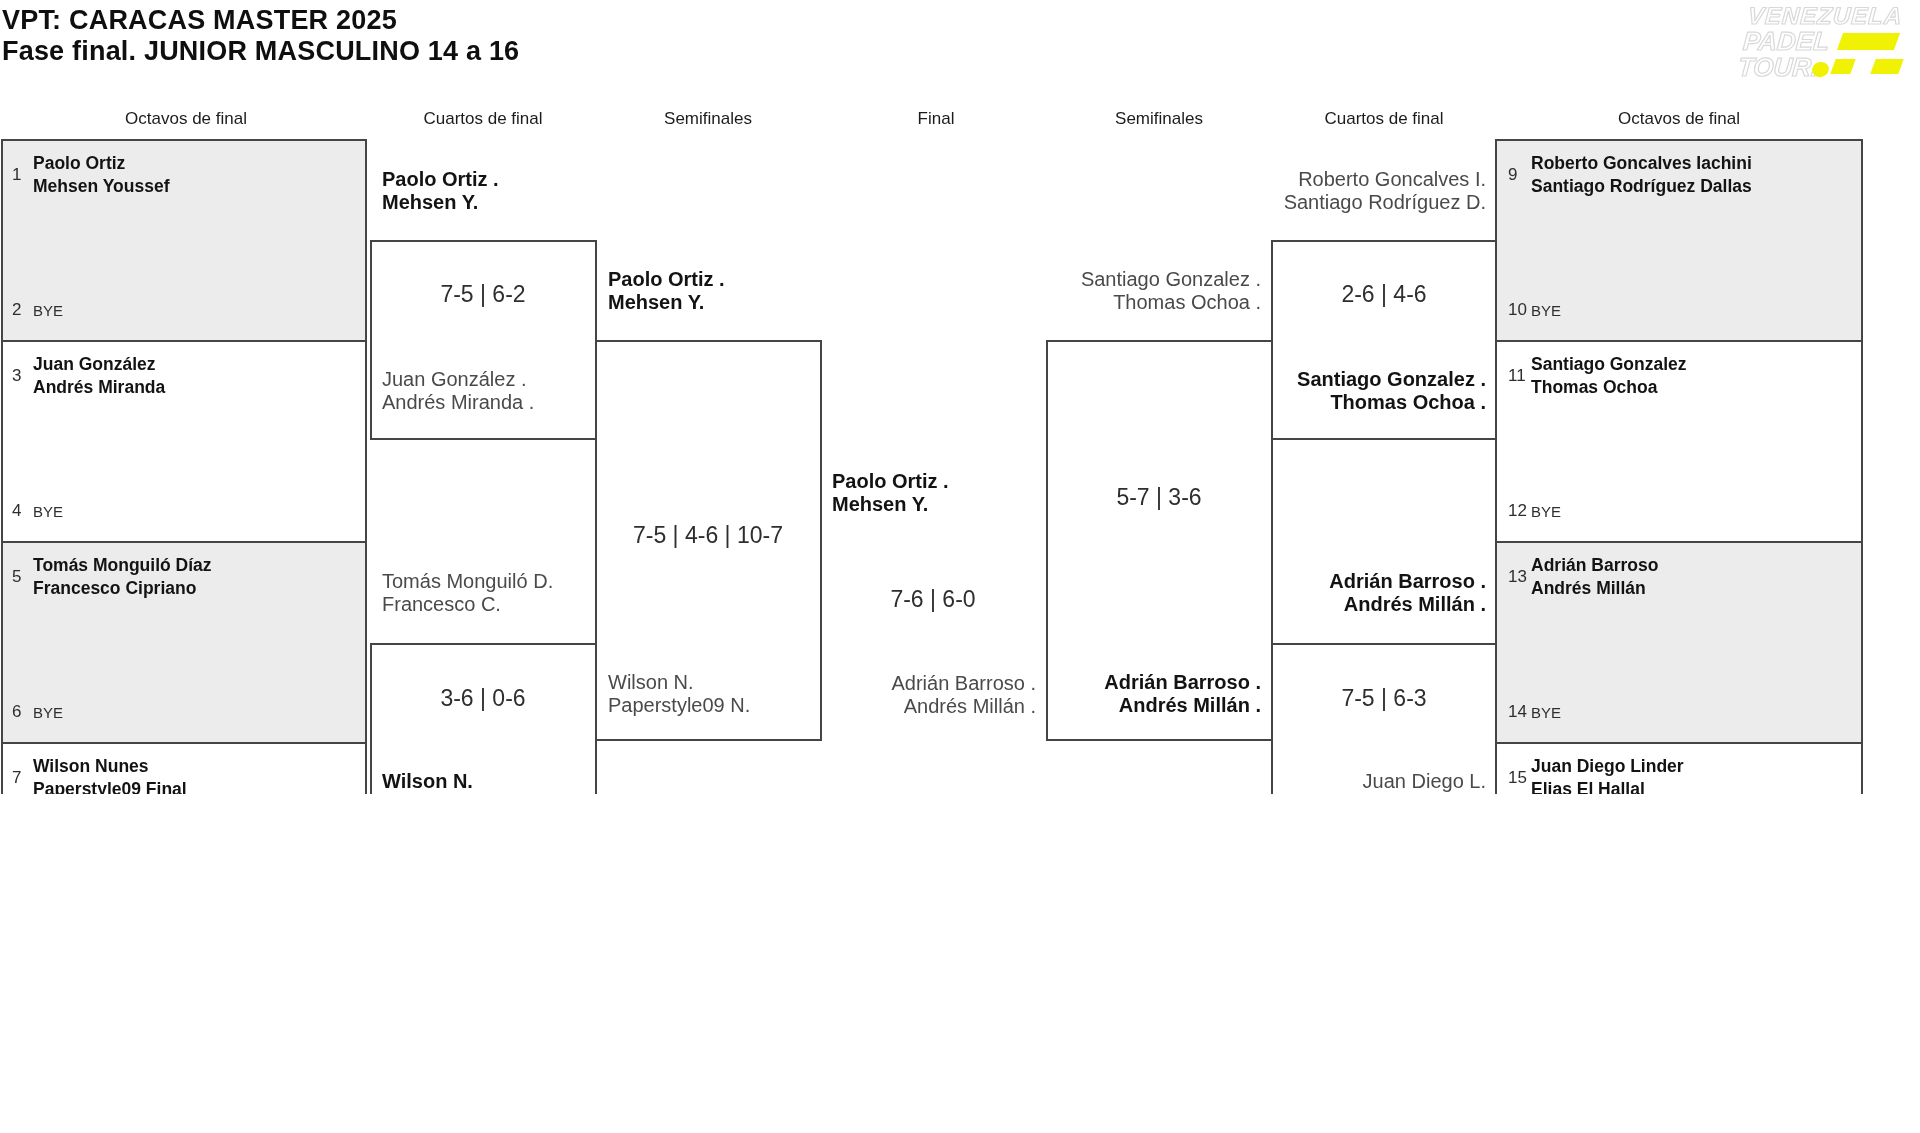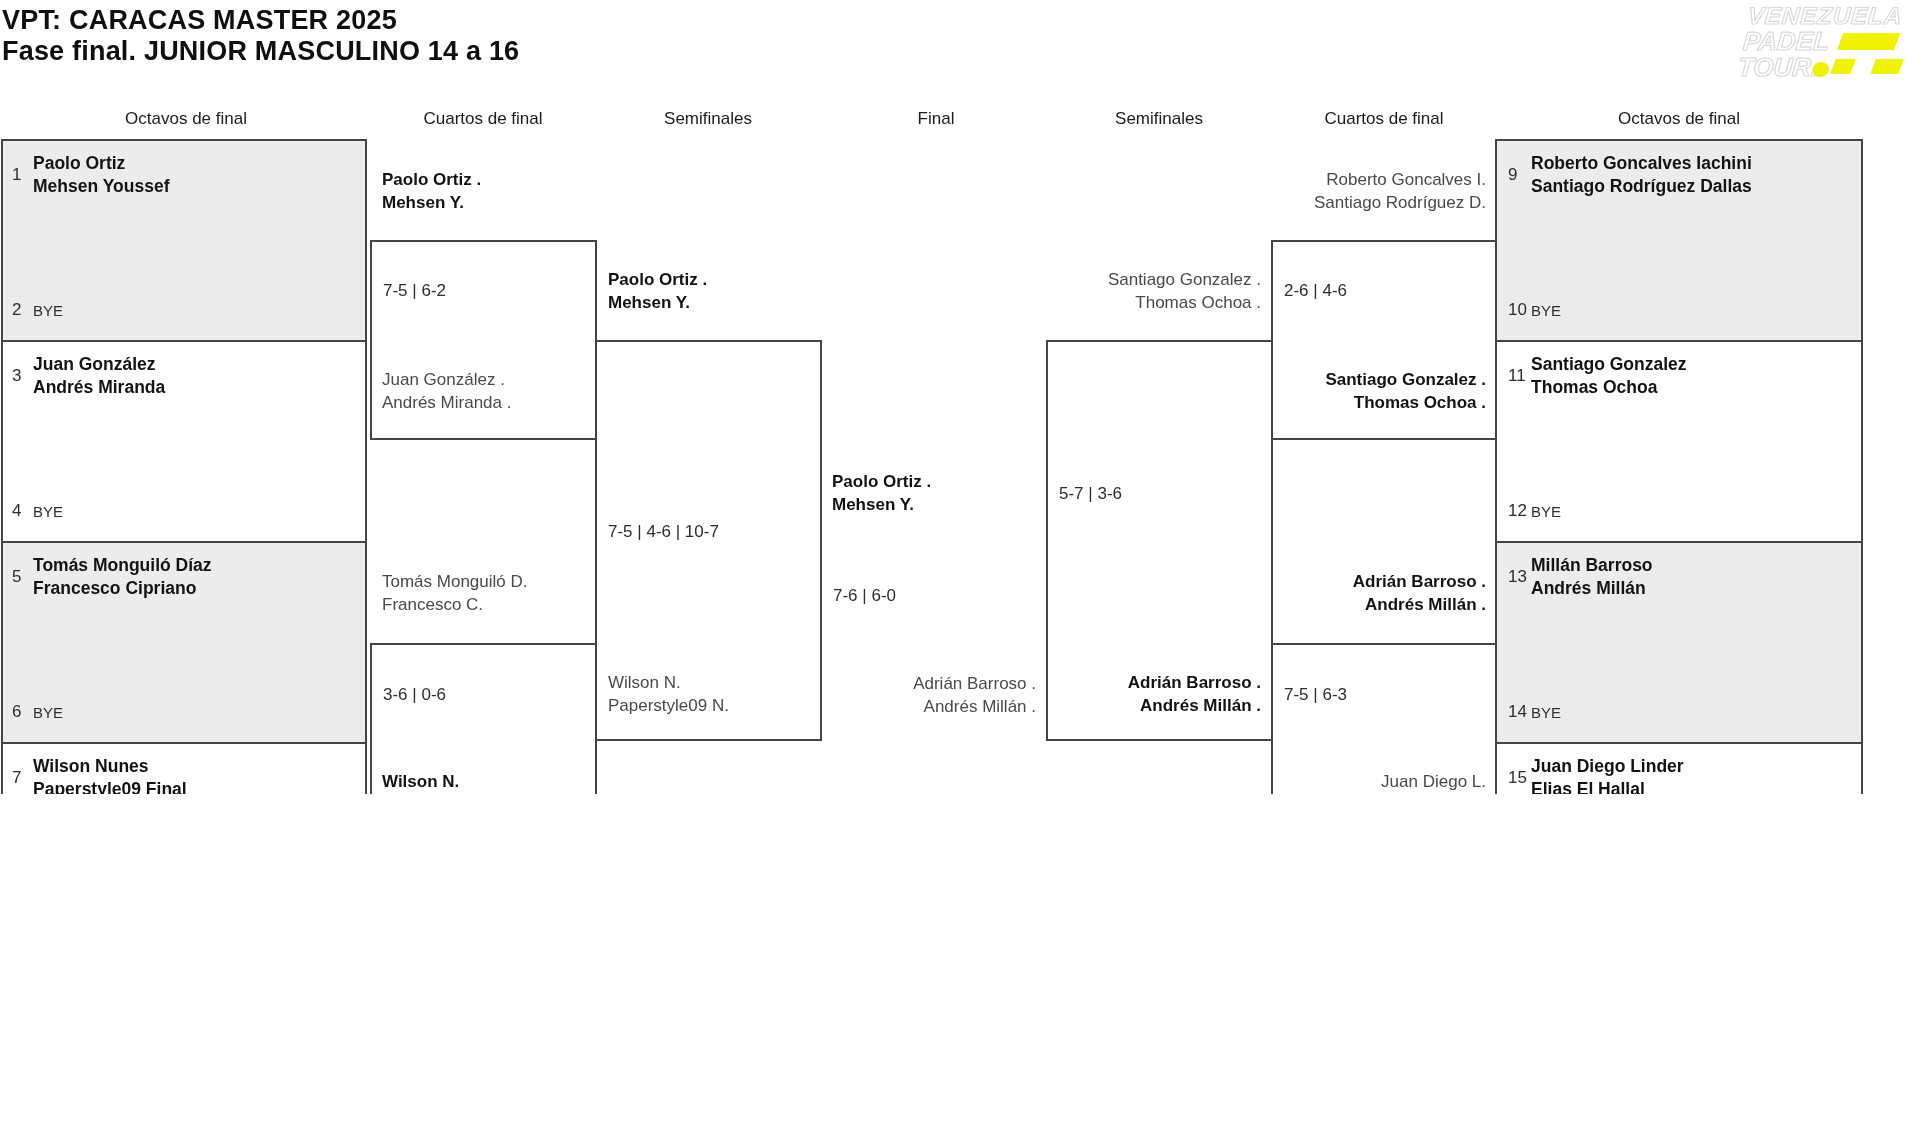--- a/index.html
+++ b/index.html
@@ -39,24 +39,24 @@
   .slot-top{display:flex;align-items:center;margin-top:11px;}
   .slot-bye{position:absolute;left:0;bottom:20px;display:flex;align-items:center;}
   .seed{font-size:17px;color:var(--muted-text);flex:0 0 auto;}
   .oct-left .seed{padding-left:9px;width:30px;}
   .oct-right .seed{padding-left:11px;width:34px;}
   .names{font-size:17.5px;line-height:23px;font-weight:700;color:var(--primary-text);}
   .bye{font-size:15px;color:var(--muted-text);}
 
   .draw-box{position:absolute;border:2px solid var(--box-border);background:transparent;}
 
-  .team{position:absolute;font-size:17px;line-height:23px;color:var(--loser-text);white-space:nowrap;}
+  .team{position:absolute;font-size:20px;line-height:23px;color:var(--loser-text);white-space:nowrap;}
   .team.winner{font-weight:700;color:var(--primary-text);}
   .team.right-al{text-align:right;}
-  .score{position:absolute;width:200px;font-size:17px;color:var(--muted-text);}
+  .score{position:absolute;width:200px;text-align:center;font-size:23px;color:var(--muted-text);}
 </style>
 </head>
 <body>
 
 <div id="page">
 
   <div class="title-block">
     <div class="title-line">VPT: CARACAS MASTER 2025</div>
     <div class="title-line">Fase final. JUNIOR MASCULINO 14 a 16</div>
   </div>
@@ -155,21 +155,21 @@
     </div>
     <div class="slot-bye">
       <div class="seed">12</div>
       <div class="bye">BYE</div>
     </div>
   </div>
   <div class="oct-box oct-right shaded" style="left:1495px;top:541px;width:368px;height:203px;">
     <div class="slot-top">
       <div class="seed">13</div>
       <div class="names">
-        <div>Millán Barroso</div>
+        <div>Adrián Barroso</div>
         <div>Andrés Millán</div>
       </div>
     </div>
     <div class="slot-bye">
       <div class="seed">14</div>
       <div class="bye">BYE</div>
     </div>
   </div>
   <div class="oct-box oct-right" style="left:1495px;top:742px;width:368px;height:203px;">
     <div class="slot-top">

